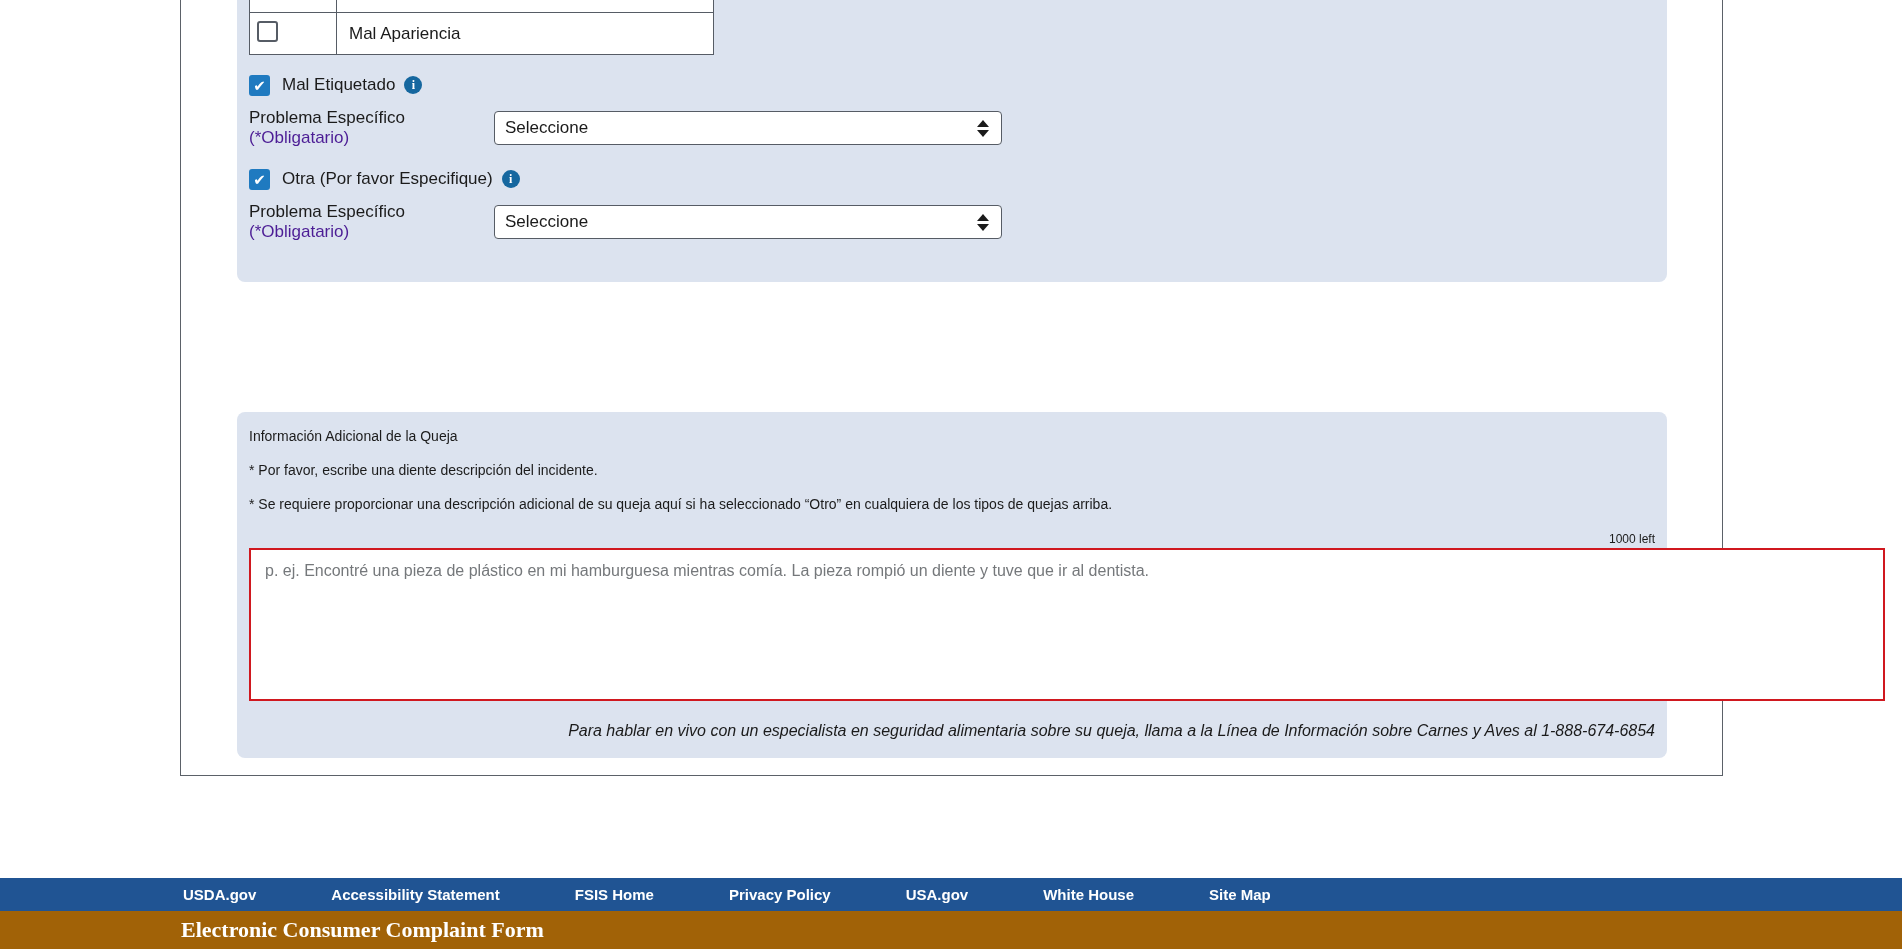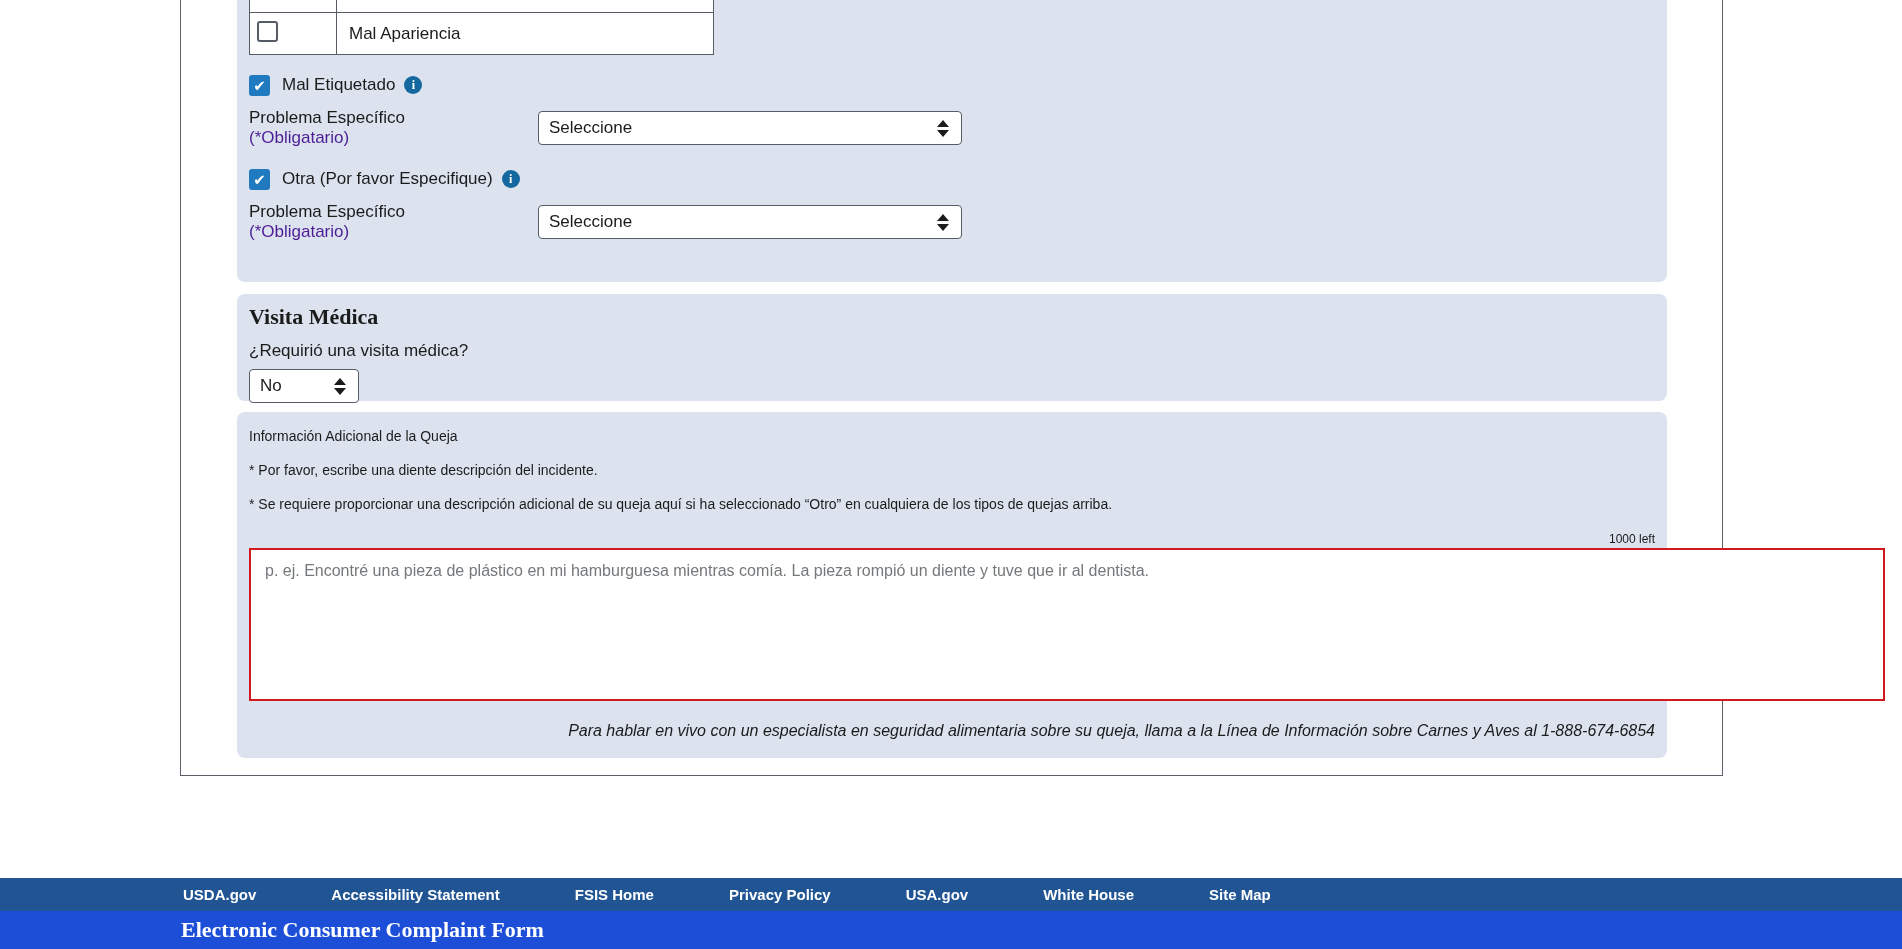--- a/index.html
+++ b/index.html
@@ -50,21 +50,21 @@
 
   
   .sel-row{display:flex;align-items:center;margin-top:12px;}
   .sel-label{font-size:17px;width:245px;flex:0 0 auto;}
   .required{color:#4c1d95;}
   .select{
     display:flex;align-items:center;justify-content:space-between;
     box-sizing:border-box;background:#fff;border:1px solid #565c65;border-radius:4px;
     height:34px;padding:0 12px 0 10px;font-size:17px;cursor:pointer;
   }
-  .select.wide{width:424px;margin-left:44px;}
+  .select.wide{width:508px;}
   .select.small{width:110px;}
   .stepper{display:flex;flex-direction:column;gap:3px;align-items:center;}
   .stepper .tri-up{width:0;height:0;border-left:6px solid transparent;border-right:6px solid transparent;border-bottom:7px solid #1b1b1b;}
   .stepper .tri-down{width:0;height:0;border-left:6px solid transparent;border-right:6px solid transparent;border-top:7px solid #1b1b1b;}
 
   
   .section-title{
     font-family:"Liberation Serif","DejaVu Serif",serif;
     font-size:22px;font-weight:bold;line-height:26px;margin:2px 0 0 0;
   }
@@ -85,21 +85,21 @@
   .complaint-textarea::placeholder{color:#75787b;}
   .hotline-note{font-size:16px;font-style:italic;text-align:right;margin-top:20px;line-height:19px;}
 
   
   .footer-nav{
     position:absolute;left:0;top:878px;width:1902px;height:33px;background:#205493;
     display:flex;align-items:center;gap:75px;padding-left:183px;box-sizing:border-box;
   }
   .footer-nav a{color:#fff;font-size:15px;font-weight:bold;text-decoration:none;cursor:pointer;white-space:nowrap;}
   .footer-band{
-    position:absolute;left:0;top:911px;width:1902px;height:38px;background:#1d4ed8;
+    position:absolute;left:0;top:911px;width:1902px;height:38px;background:#a16207;
     display:flex;align-items:center;padding-left:181px;box-sizing:border-box;
   }
   .footer-band .band-title{
     color:#fff;font-family:"Liberation Serif","DejaVu Serif",serif;
     font-size:22px;font-weight:bold;
   }
 </style>
 </head>
 <body>
 
@@ -156,31 +156,20 @@
       <div class="select wide">
         <span>Seleccione</span>
         <span class="stepper">
           <span class="tri-up"></span>
             <span class="tri-down"></span>
         </span>
       </div>
     </div>
   </div>
 
-  <div class="panel panel-medical">
-    <h2 class="section-title">Visita Médica</h2>
-    <div class="question">¿Requirió una visita médica?</div>
-    <div class="select small">
-      <span>No</span>
-      <span class="stepper">
-        <span class="tri-up"></span>
-          <span class="tri-down"></span>
-      </span>
-    </div>
-  </div>
 
   <div class="panel panel-info">
     <div class="info-line info-title">Información Adicional de la Queja</div>
     <div class="info-line">* Por favor, escribe una diente descripción del incidente.</div>
     <div class="info-line">* Se requiere proporcionar una descripción adicional de su queja aquí si ha seleccionado “Otro” en cualquiera de los tipos de quejas arriba.</div>
     <div class="chars-left">1000 left</div>
     <textarea class="complaint-textarea" placeholder="p. ej. Encontré una pieza de plástico en mi hamburguesa mientras comía. La pieza rompió un diente y tuve que ir al dentista." style=""></textarea>
     <div class="hotline-note">Para hablar en vivo con un especialista en seguridad alimentaria sobre su queja, llama a la Línea de Información sobre Carnes y Aves al 1-888-674-6854</div>
   </div>
 

